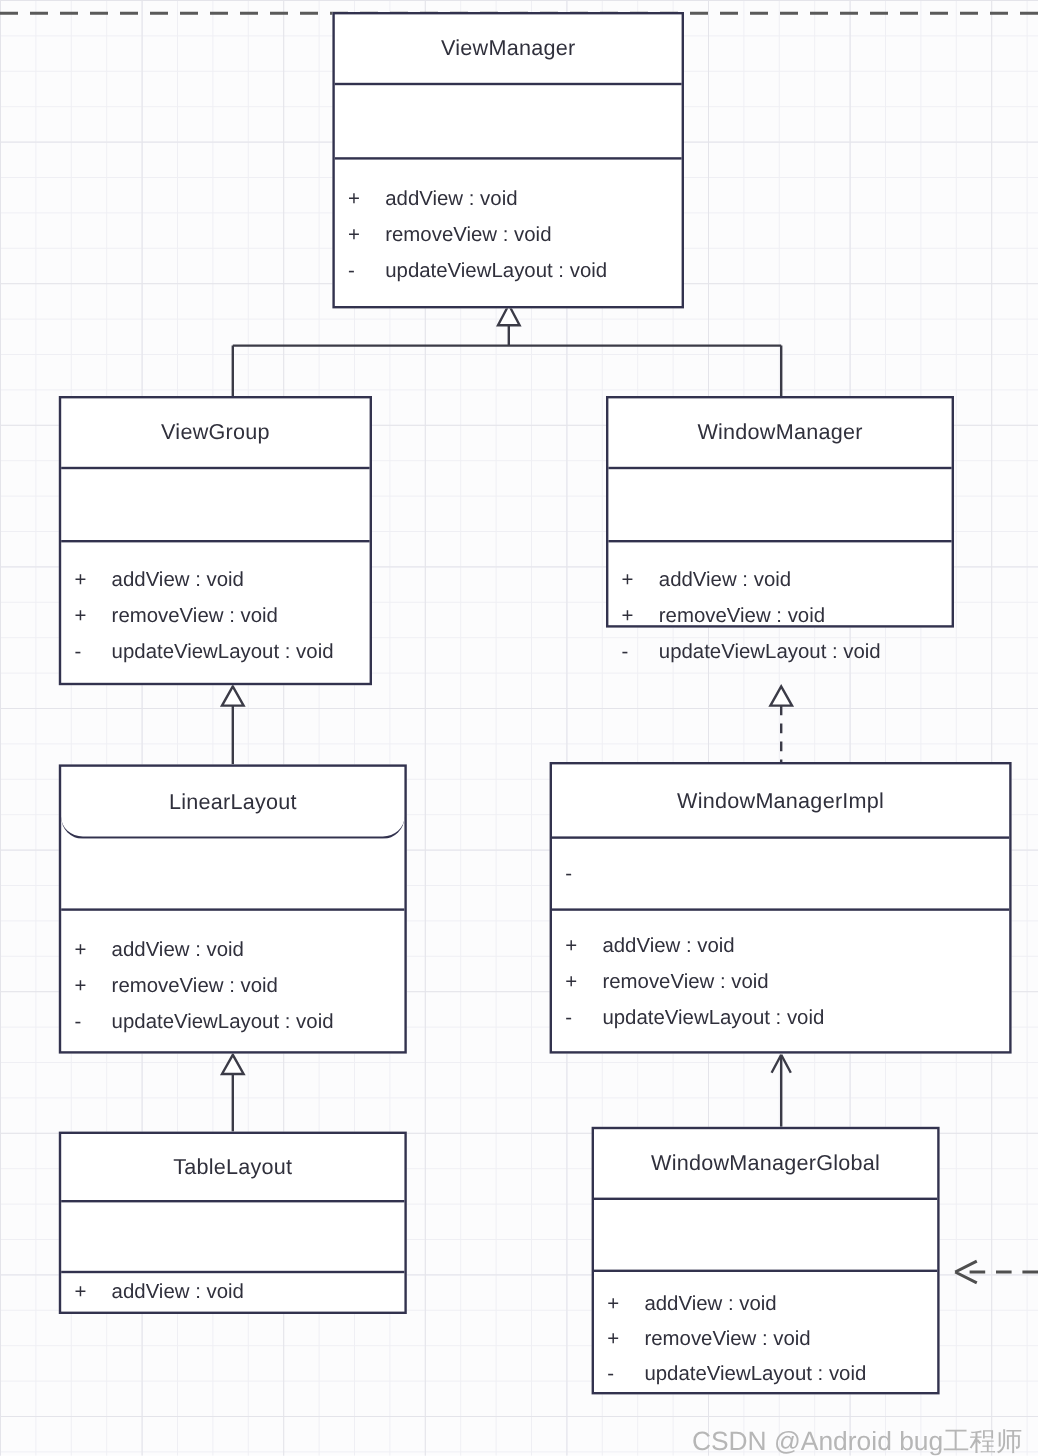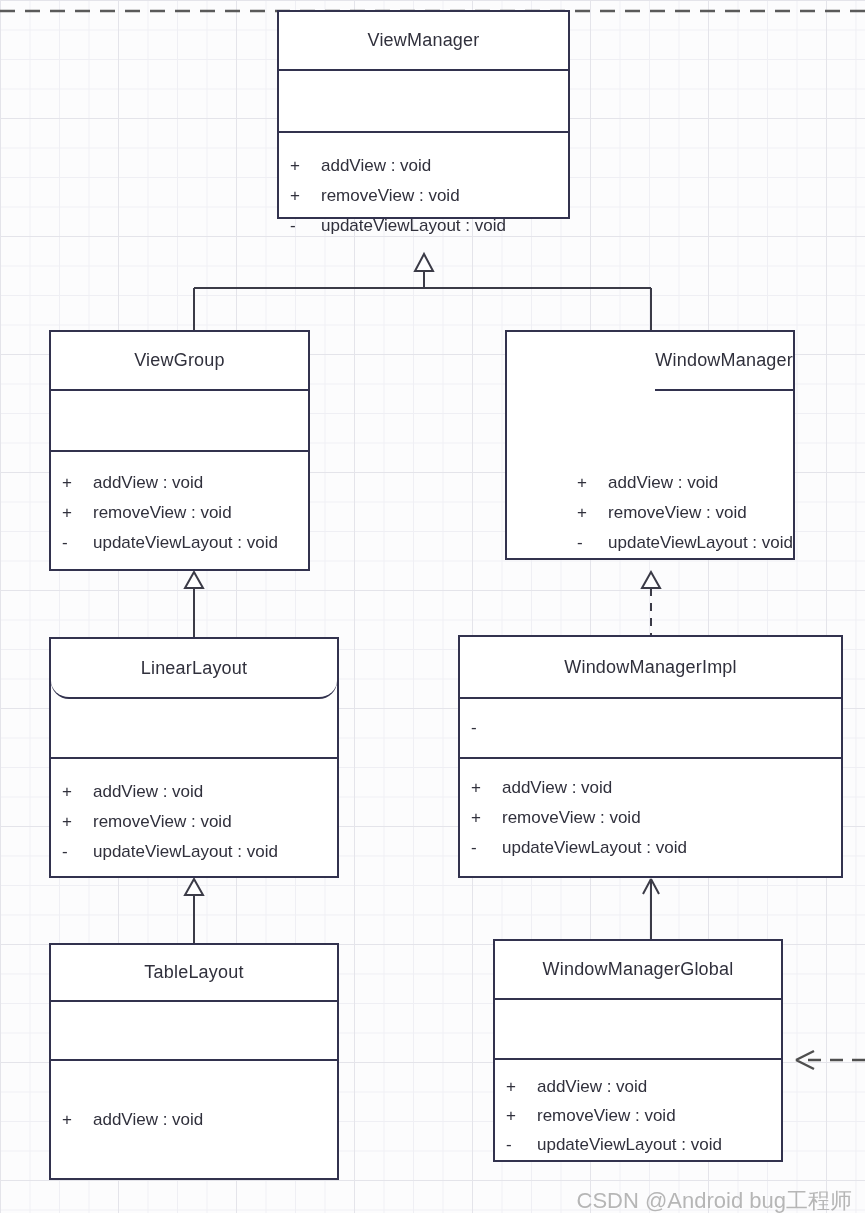--- a/index.html
+++ b/index.html
@@ -30,42 +30,42 @@
   .uml-title{
     display:flex;align-items:center;justify-content:center;
     font-size:18px;letter-spacing:.2px;
     border-bottom:2px solid var(--bd);flex:0 0 auto;
   }
   .uml-attrs{border-bottom:2px solid var(--bd);flex:0 0 auto;box-sizing:border-box;}
   .uml-methods{flex:1 1 auto;box-sizing:border-box;}
   .uml-row{display:flex;align-items:center;height:30px;padding-left:11px;font-size:17px;}
   .uml-row .vis{width:31px;flex:0 0 31px;}
   
-  #box-viewmanager{left:277px;top:10px;width:293px;height:209px;}
+  #box-viewmanager{left:277px;top:10px;width:293px;height:247px;}
   #box-viewmanager .uml-title{height:57px;}
   #box-viewmanager .uml-attrs{height:62px;}
   #box-viewmanager .uml-methods{padding-top:18px;}
   #box-viewgroup{left:49px;top:330px;width:261px;height:241px;}
   #box-viewgroup .uml-title{height:57px;}
   #box-viewgroup .uml-attrs{height:61px;}
   #box-viewgroup .uml-methods{padding-top:16px;}
-  #box-windowmanager{left:505px;top:330px;width:290px;height:230px;align-items:flex-end;}
+  #box-windowmanager{left:505px;top:330px;width:290px;height:193px;}
   #box-windowmanager .uml-title{height:57px;}
   #box-windowmanager .uml-attrs{height:61px;}
   #box-windowmanager .uml-methods{padding-top:16px;}
   #box-linearlayout{left:49px;top:637px;width:290px;height:241px;}
   #box-linearlayout .uml-title{height:58px;border-radius:18px;}
   #box-linearlayout .uml-attrs{height:60px;}
   #box-linearlayout .uml-methods{padding-top:18px;}
   #box-windowmanagerimpl{left:458px;top:635px;width:385px;height:243px;}
   #box-windowmanagerimpl .uml-title{height:60px;}
   #box-windowmanagerimpl .uml-attrs{height:60px;display:flex;align-items:center;}
   #box-windowmanagerimpl .uml-attrs .uml-row{width:100%;}
   #box-windowmanagerimpl .uml-methods{padding-top:14px;}
-  #box-tablelayout{left:49px;top:943px;width:290px;height:237px;}
+  #box-tablelayout{left:49px;top:943px;width:290px;height:152px;}
   #box-tablelayout .uml-title{height:55px;}
   #box-tablelayout .uml-attrs{height:59px;}
   #box-tablelayout .uml-methods{display:flex;align-items:center;}
   #box-tablelayout .uml-methods .uml-row{width:100%;}
   #box-windowmanagerglobal{left:493px;top:939px;width:290px;height:223px;}
   #box-windowmanagerglobal .uml-title{height:57px;}
   #box-windowmanagerglobal .uml-attrs{height:60px;}
   #box-windowmanagerglobal .uml-methods{padding-top:12px;}
   #box-windowmanagerglobal .uml-row{height:29px;}
   

